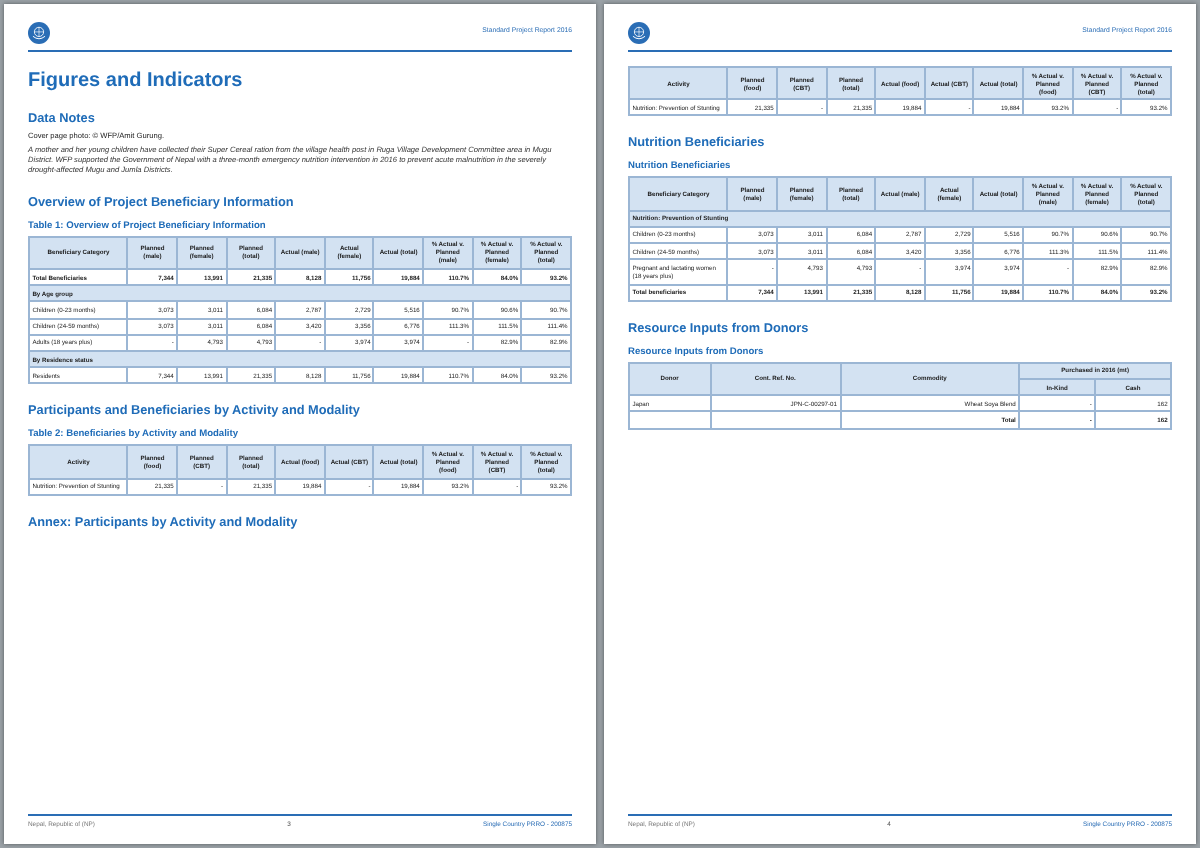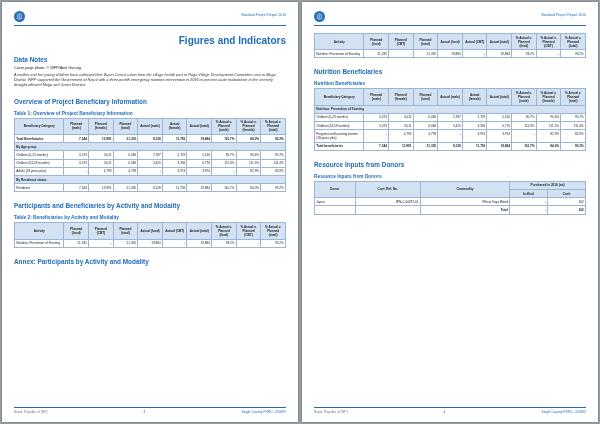--- a/index.html
+++ b/index.html
@@ -15,21 +15,21 @@
   .page{
     flex:1;height:420px;box-sizing:border-box;
     background:#ffffff;position:relative;overflow:hidden;
     padding:9px 12px 26px 12px;
     box-shadow:0 0 2px rgba(0,0,0,.45);
   }
   .page-header{display:flex;justify-content:space-between;align-items:flex-start;height:12px;}
   .logo{width:11px;height:11px;display:block;}
   .report-title{font-size:3.4px;color:#2a6db5;margin-top:2px;}
   .rule{border-top:1.2px solid #2a6db5;margin-top:2px;}
-  h1{font-size:10px;color:#1f6cb8;margin:9px 0 3px 0;font-weight:bold;text-align:right;}
+  h1{font-size:10px;color:#1f6cb8;margin:9px 0 3px 0;font-weight:bold;}
   h2{font-size:6.4px;color:#1f6cb8;margin:10px 0 3px 0;font-weight:bold;}
   h3{font-size:4.8px;color:#1f6cb8;margin:6px 0 2px 0;font-weight:bold;}
   p.note{font-size:3.8px;color:#222;margin:2px 0;line-height:1.3;}
   p.italic{font-style:italic;color:#333;}
   table.t{width:100%;border-collapse:collapse;table-layout:fixed;margin:2px 0 4px 0;}
   .t th,.t td{
     border:0.5px solid #9bb6d4;
     padding:1.6px 1.2px;
     font-size:3.1px;line-height:1.3;word-wrap:break-word;
   }

